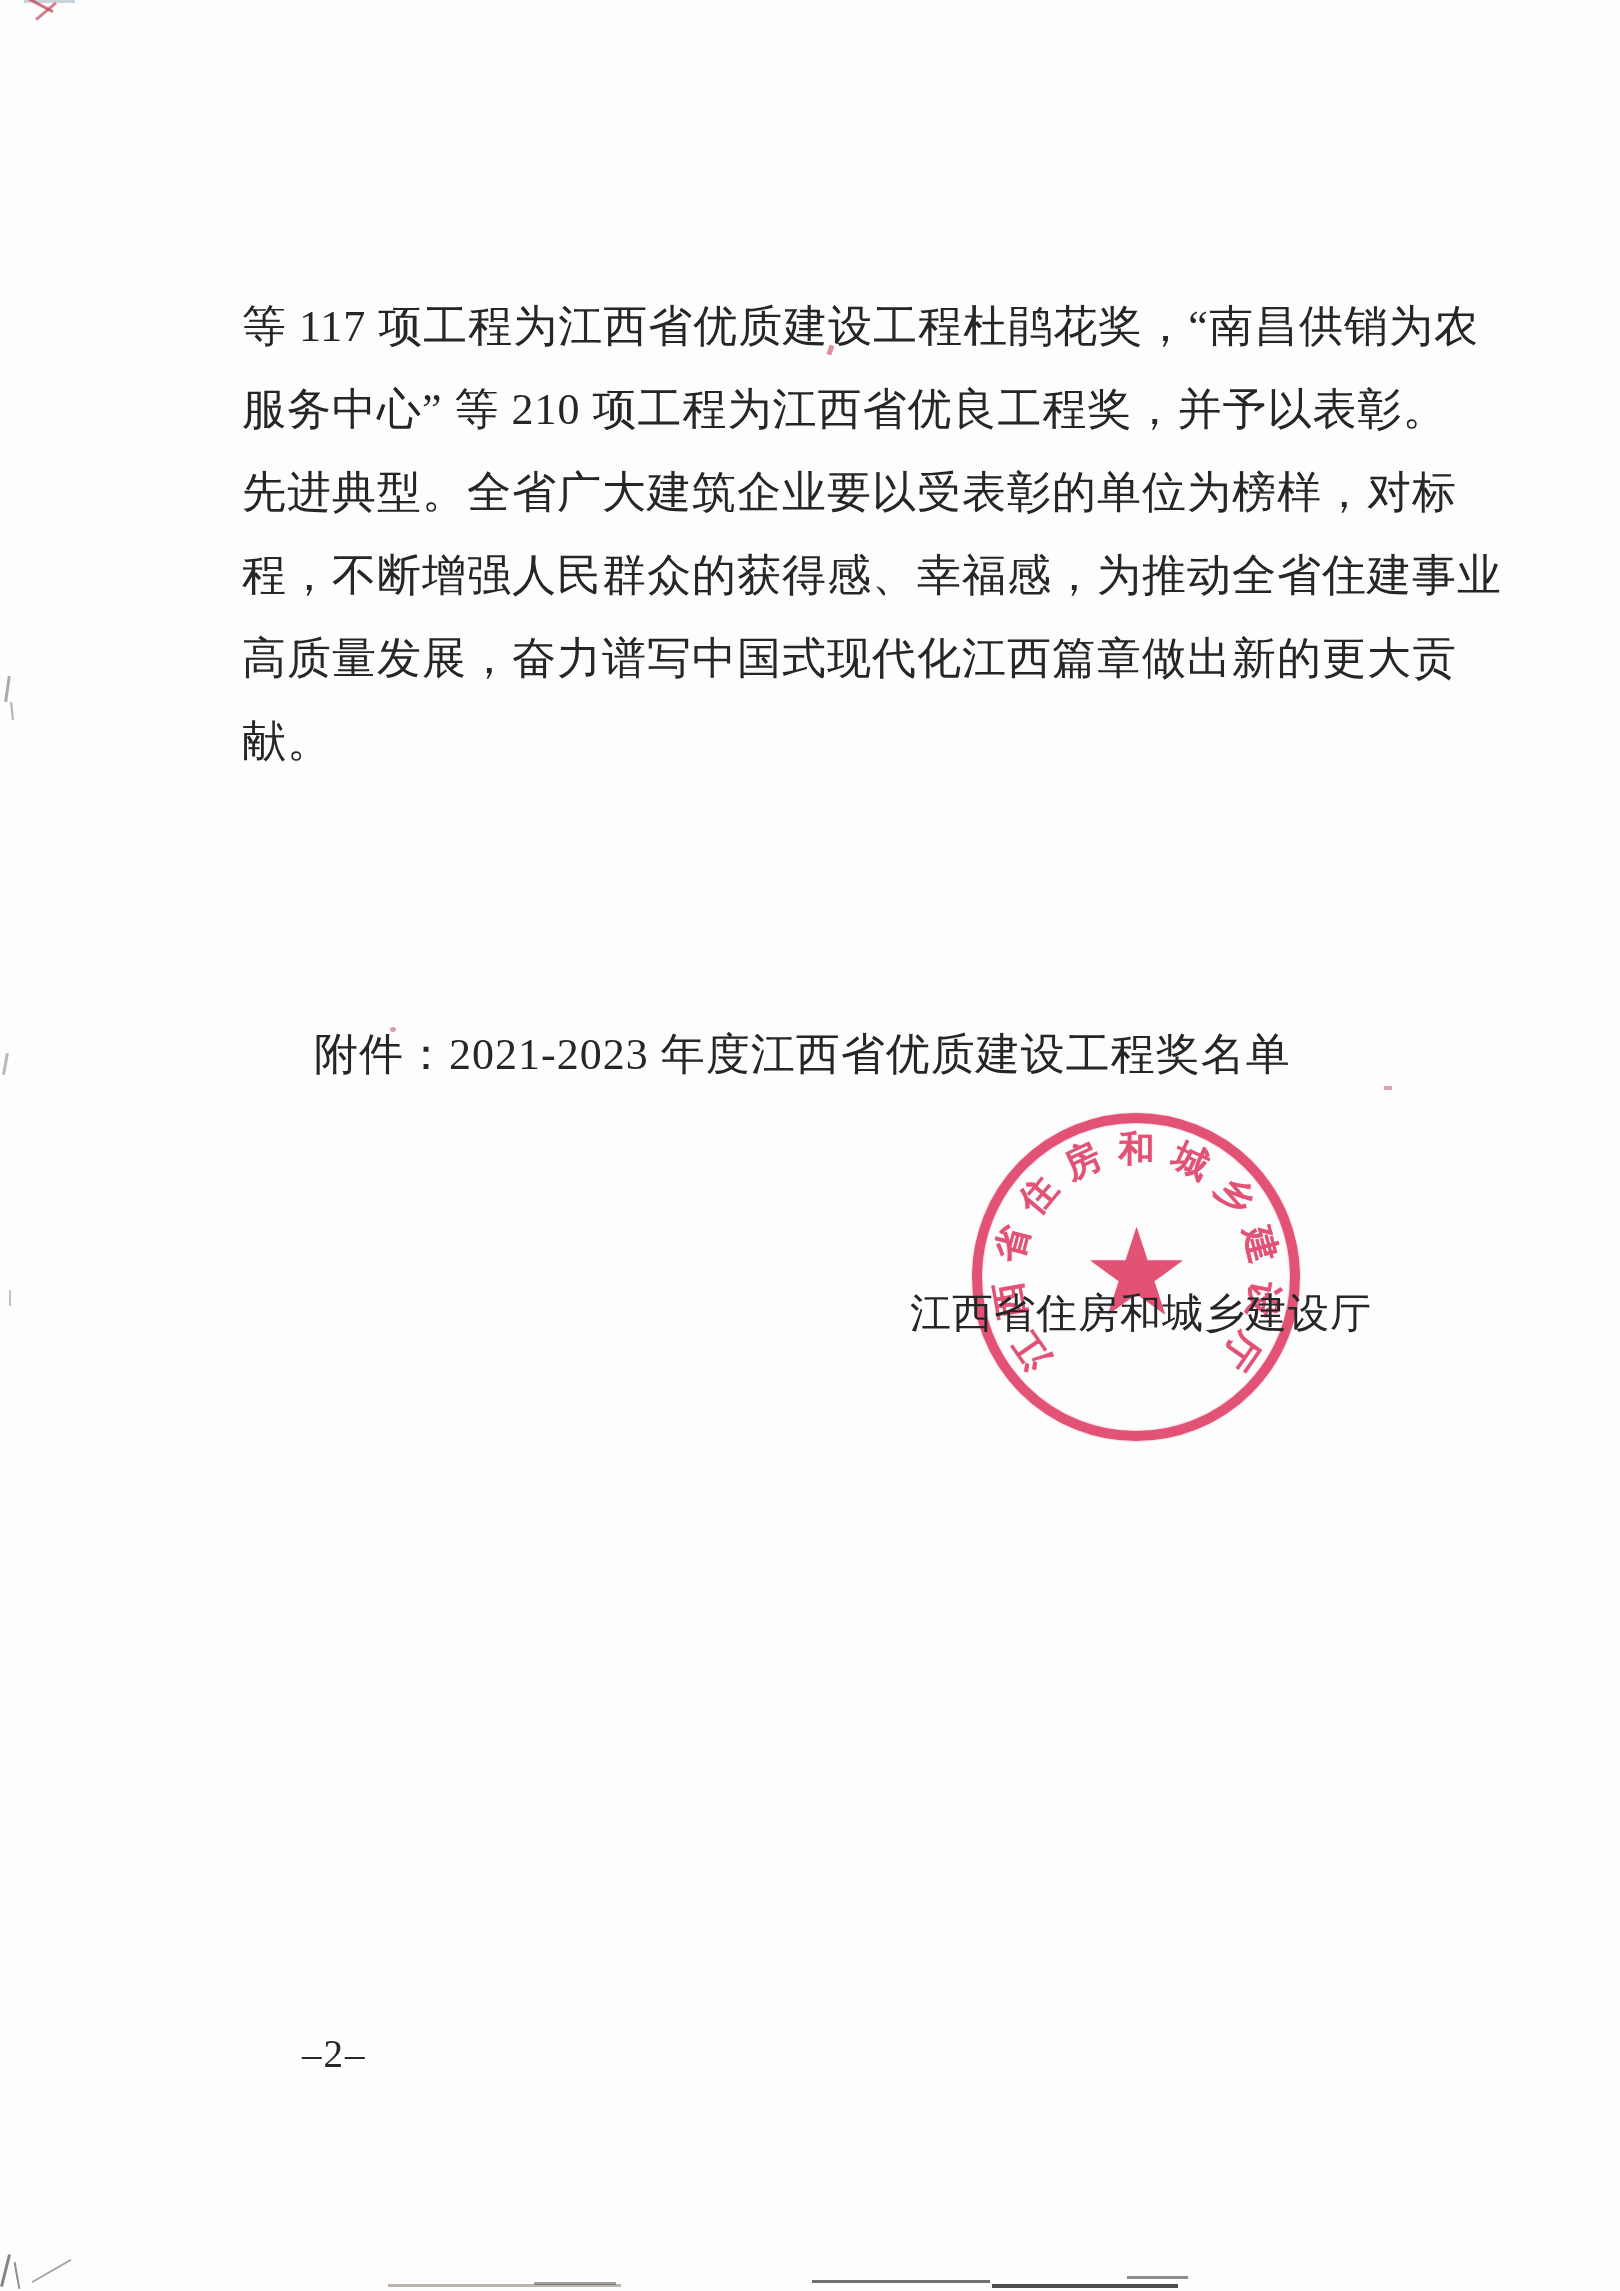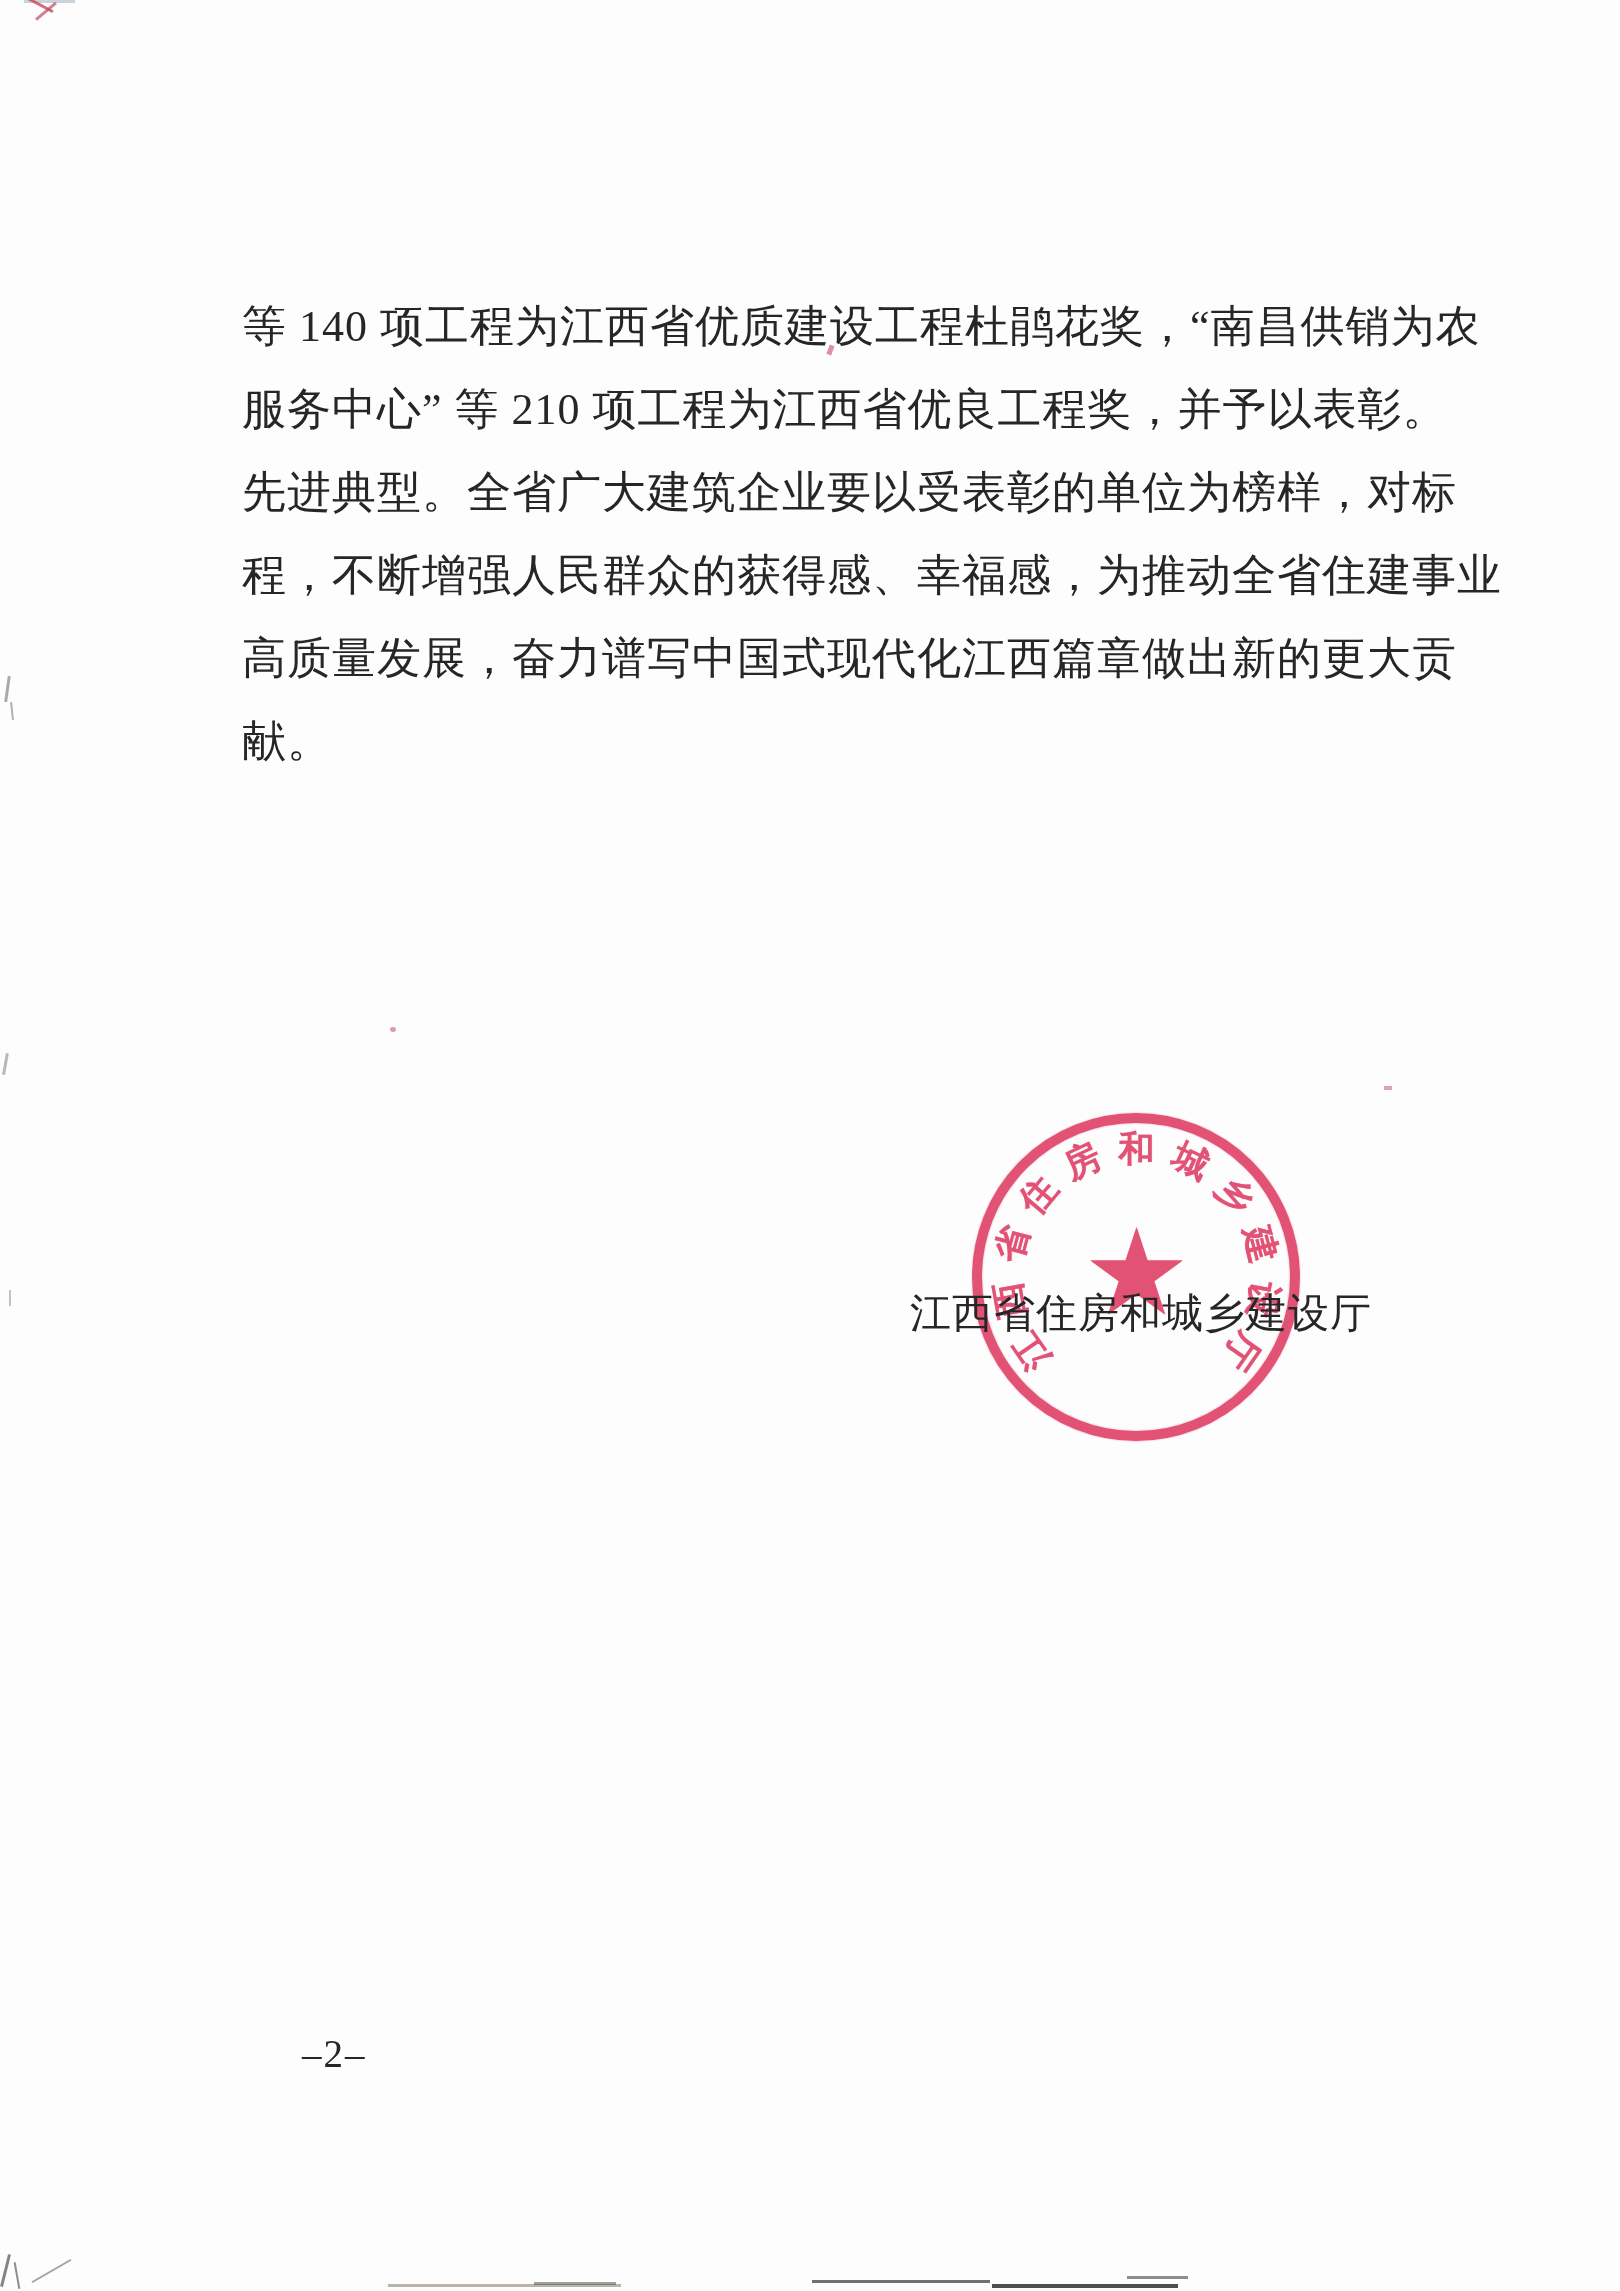--- a/index.html
+++ b/index.html
@@ -88,28 +88,29 @@
   .a-corner1{left:3.9px;top:2254px;width:2.9px;height:33px;background:#333;opacity:.6;transform:rotate(14deg);}
   .a-corner2{left:15.7px;top:2262px;width:2px;height:27.4px;background:#333;opacity:.55;transform:rotate(-10deg);}
   .a-corner3{left:29px;top:2270px;width:45px;height:2px;background:#333;opacity:.45;transform:rotate(-30deg);}
 </style>
 </head>
 <body>
 
 <div class="page" style="--seal-red: #de4066; --text-black: #262626; --page-white: #fdfdfe;">
 
   <div class="body-text">
-    <div class="line">等 140 项工程为江西省优质建设工程杜鹃花奖，“南昌供销为农</div>
+    <div class="line">等 117 项工程为江西省优质建设工程杜鹃花奖，“南昌供销为农</div>
     <div class="line">服务中心” 等 210 项工程为江西省优良工程奖，并予以表彰。</div>
     <div class="line">先进典型。全省广大建筑企业要以受表彰的单位为榜样，对标</div>
     <div class="line">程，不断增强人民群众的获得感、幸福感，为推动全省住建事业</div>
     <div class="line">高质量发展，奋力谱写中国式现代化江西篇章做出新的更大贡</div>
     <div class="line">献。</div>
   </div>
 
+  <div class="attachment">附件：2021-2023 年度江西省优质建设工程奖名单</div>
 
   <div class="seal">
     <div class="seal-ring"></div>
     <div class="seal-star">★</div>
     <div class="seal-arc">
         <span style="transform: rotate(-125deg) translateY(-128px);">江</span>
         <span style="transform: rotate(-100deg) translateY(-128px);">西</span>
         <span style="transform: rotate(-75deg) translateY(-128px);">省</span>
         <span style="transform: rotate(-50deg) translateY(-128px);">住</span>
         <span style="transform: rotate(-25deg) translateY(-128px);">房</span>

